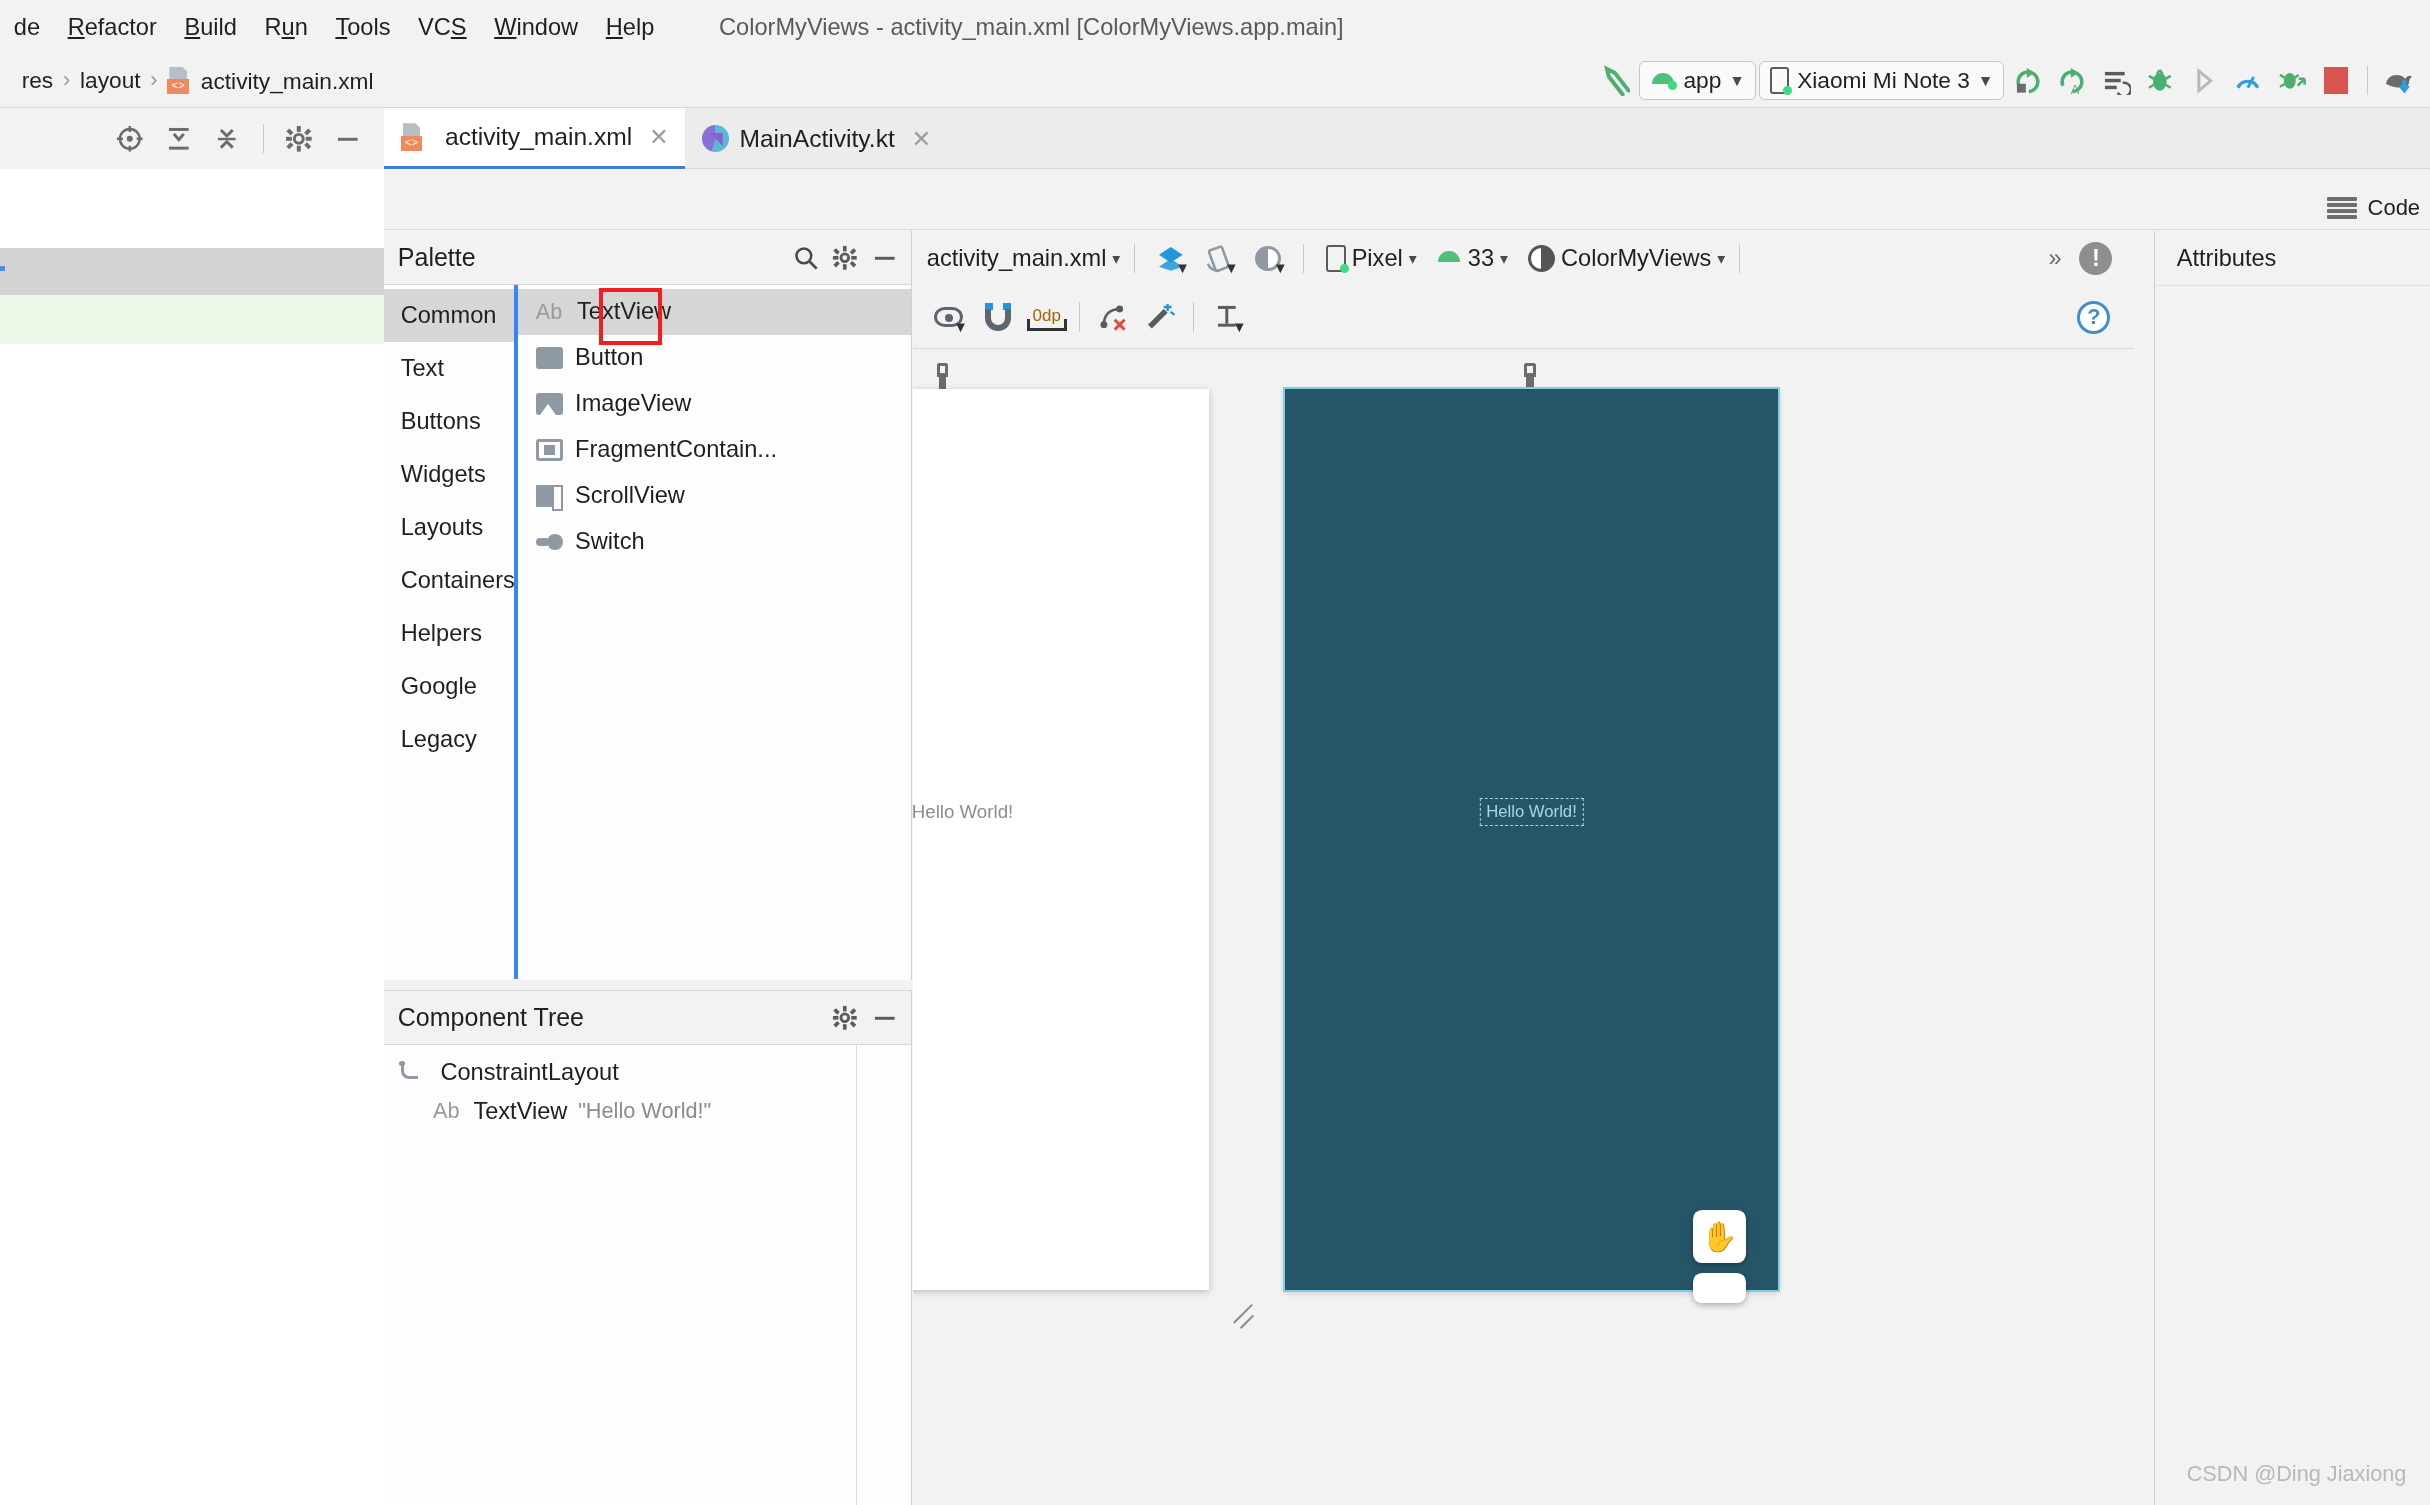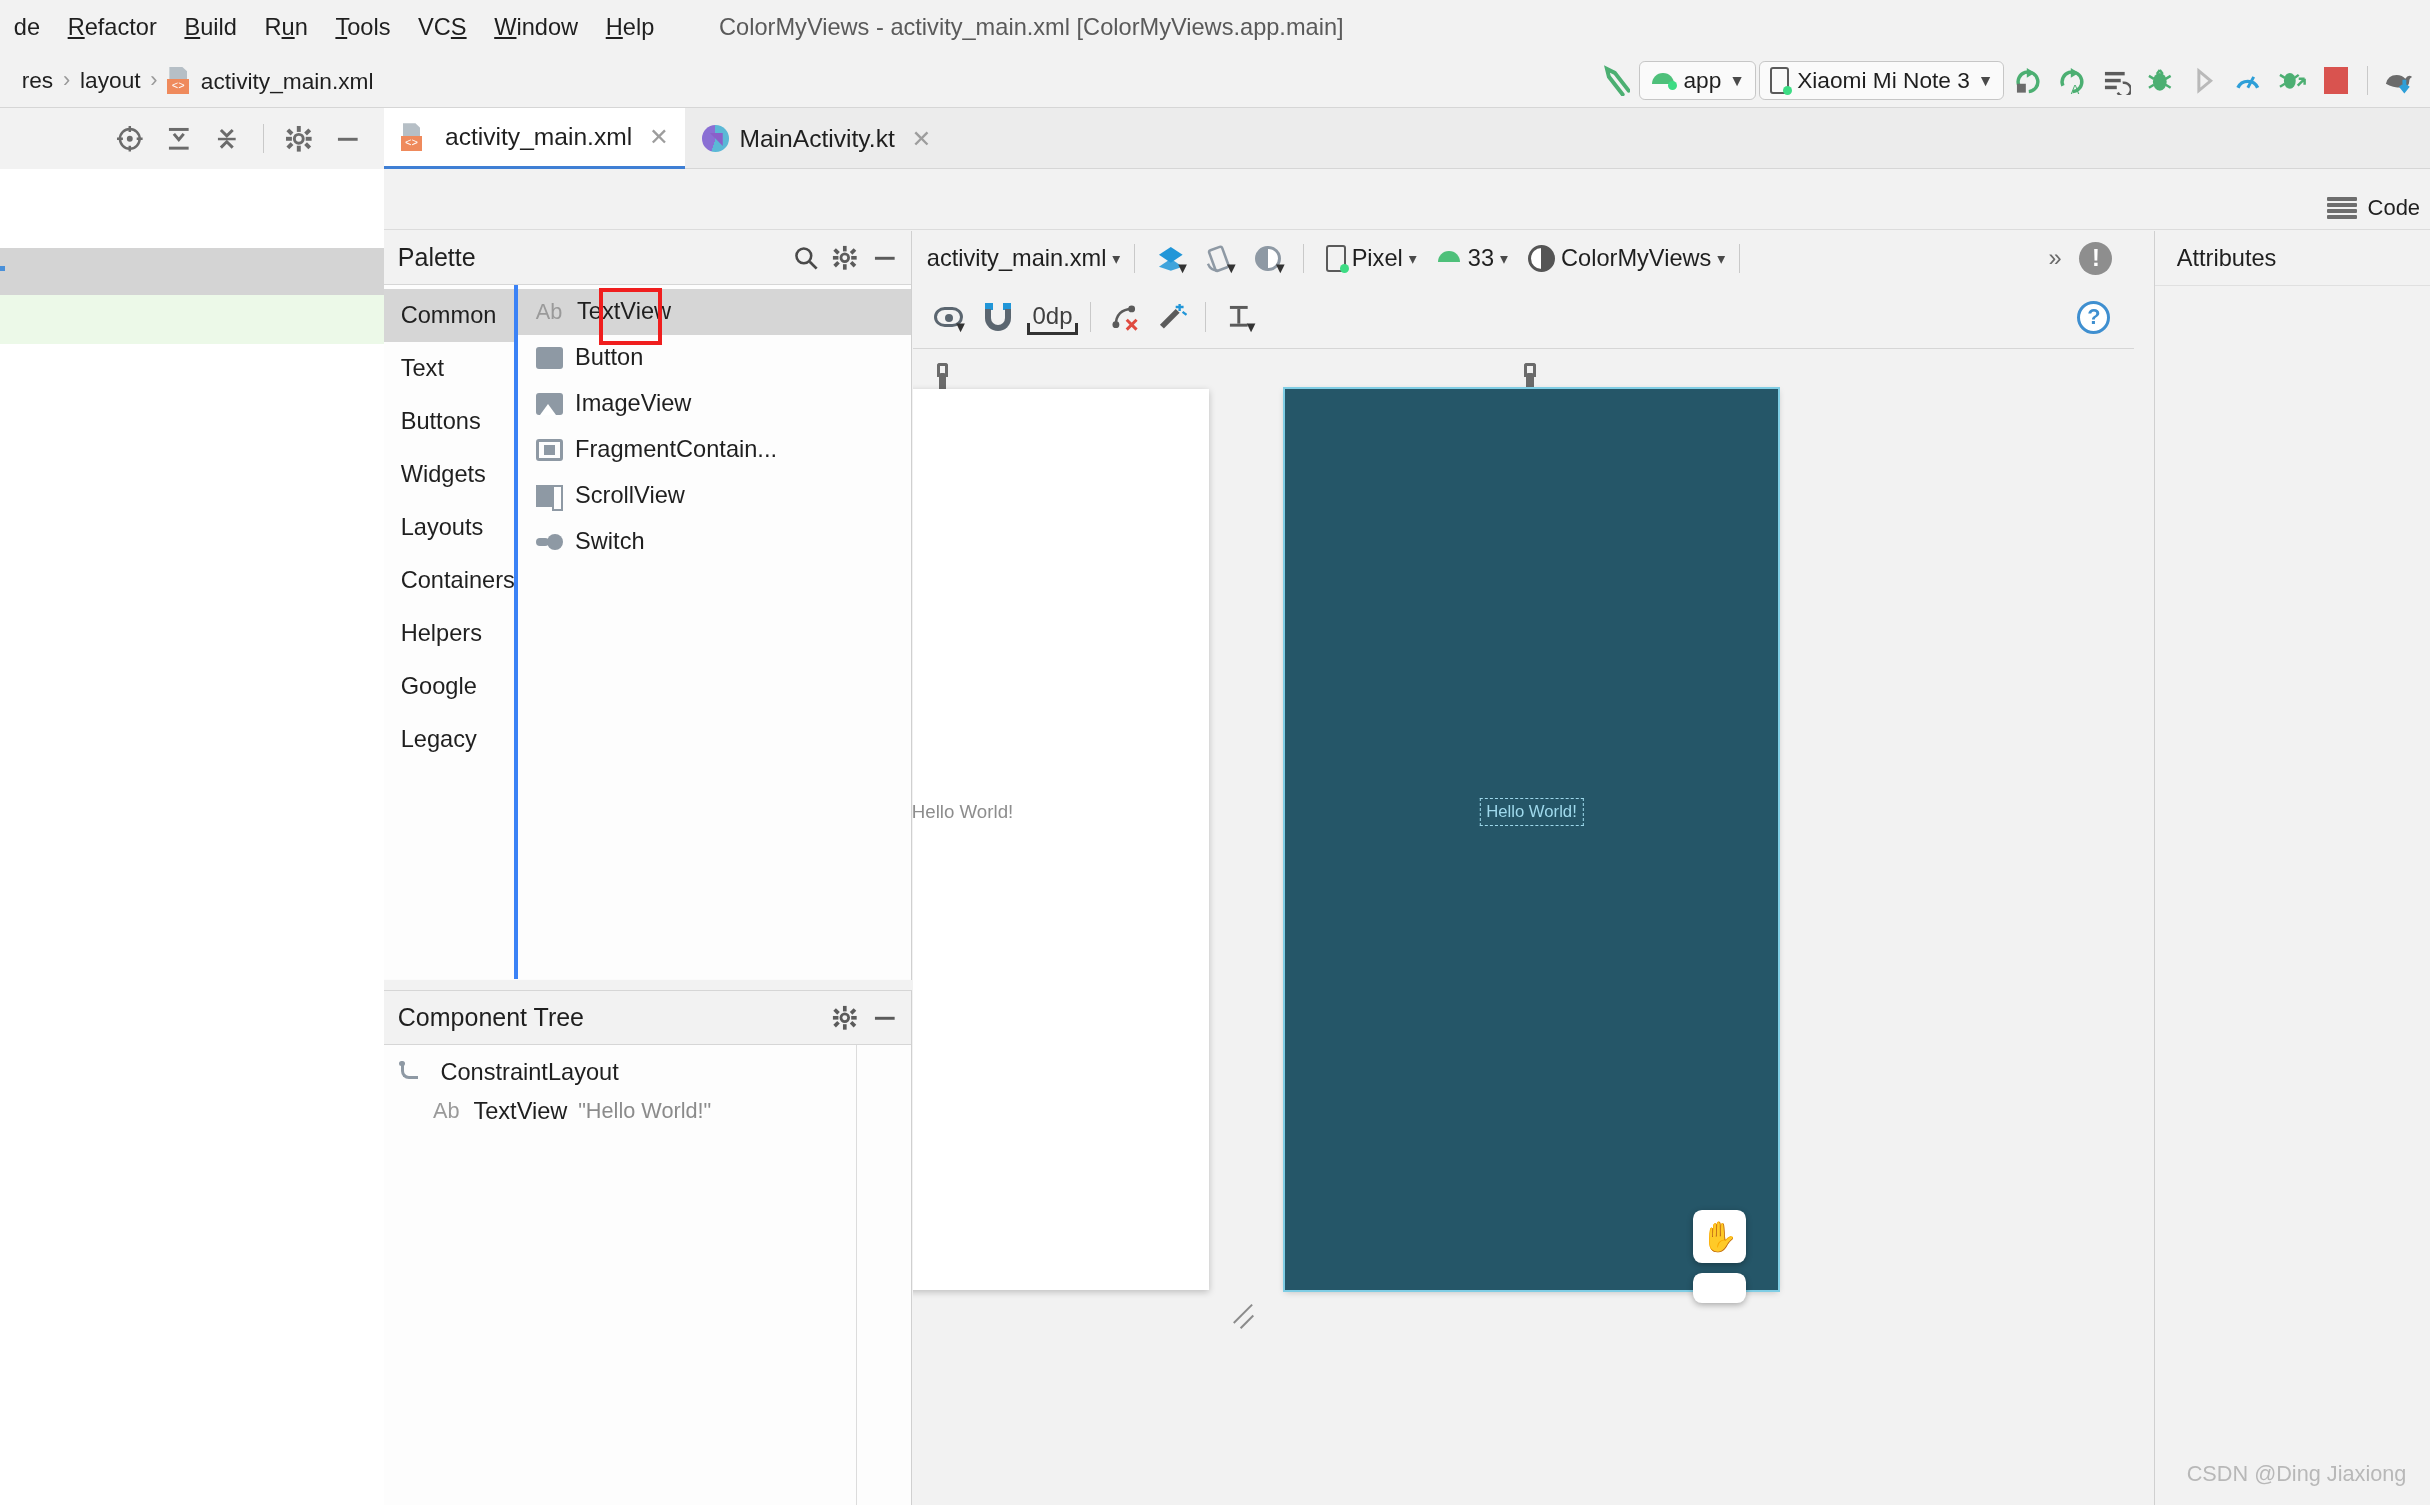--- a/index.html
+++ b/index.html
@@ -131,21 +131,21 @@
   .sm-caret { font-size:14.8px; color:#333; position:absolute; right:2px; bottom:2px; }
   .dsbar2 { height:63px; display:flex; align-items:center; padding:0 13.8px; gap:3.9px;
      background:#f2f2f2; border-bottom:1px solid #d6d6d6; position:relative; }
   .redbox { position:absolute; left:599px; top:288px; width:63px; height:57px;
      border:4.9px solid #f01e1e; z-index:30; pointer-events:none; }
   .magnet { width:29.6px; height:27.6px; position:relative; }
   .magnet .u { position:absolute; left:2px; top:5.9px; width:25.6px; height:21.7px;
      border:6.9px solid #5b6670; border-top:none; border-radius:0 0 13.8px 13.8px; }
   .magnet .t1,.magnet .t2 { position:absolute; top:0; width:7.9px; height:6.9px; background:#2196d8; }
   .magnet .t1{left:2px;} .magnet .t2{left:19.7px;}
-  .dp { display:flex; align-items:flex-end; gap:2px; font-size:24px; color:#404040;
+  .dp { display:flex; align-items:flex-end; gap:2px; font-size:17px; color:#a16207;
      position:relative; padding:0 5.9px 3px;justify-content:center; }
   .dp .bar { position:absolute; left:0; right:0; bottom:-2px; height:3px; background:#333; }
   .dp .tick { position:absolute; bottom:-2px; width:3px; height:11.8px; background:#333; }
   .eyeico { width:29.6px; height:19.7px; border:3px solid #5b6670; border-radius:50%/70%; position:relative; }
   .eyeico:after{content:"";position:absolute;left:8.9px;top:3.9px;width:7.9px;height:7.9px;background:#5b6670;border-radius:50%;}
 
   .canvas { position:absolute; left:0; top:118px; right:0; bottom:0; background:#f2f2f2;
      overflow:hidden; }
   .wrench { position:absolute; width:19.7px; height:33px; }
   .wrench i { position:absolute; left:5.9px; top:9.9px; width:7.9px; height:23.6px; background:#6b6b6b; border-radius:2px; }

